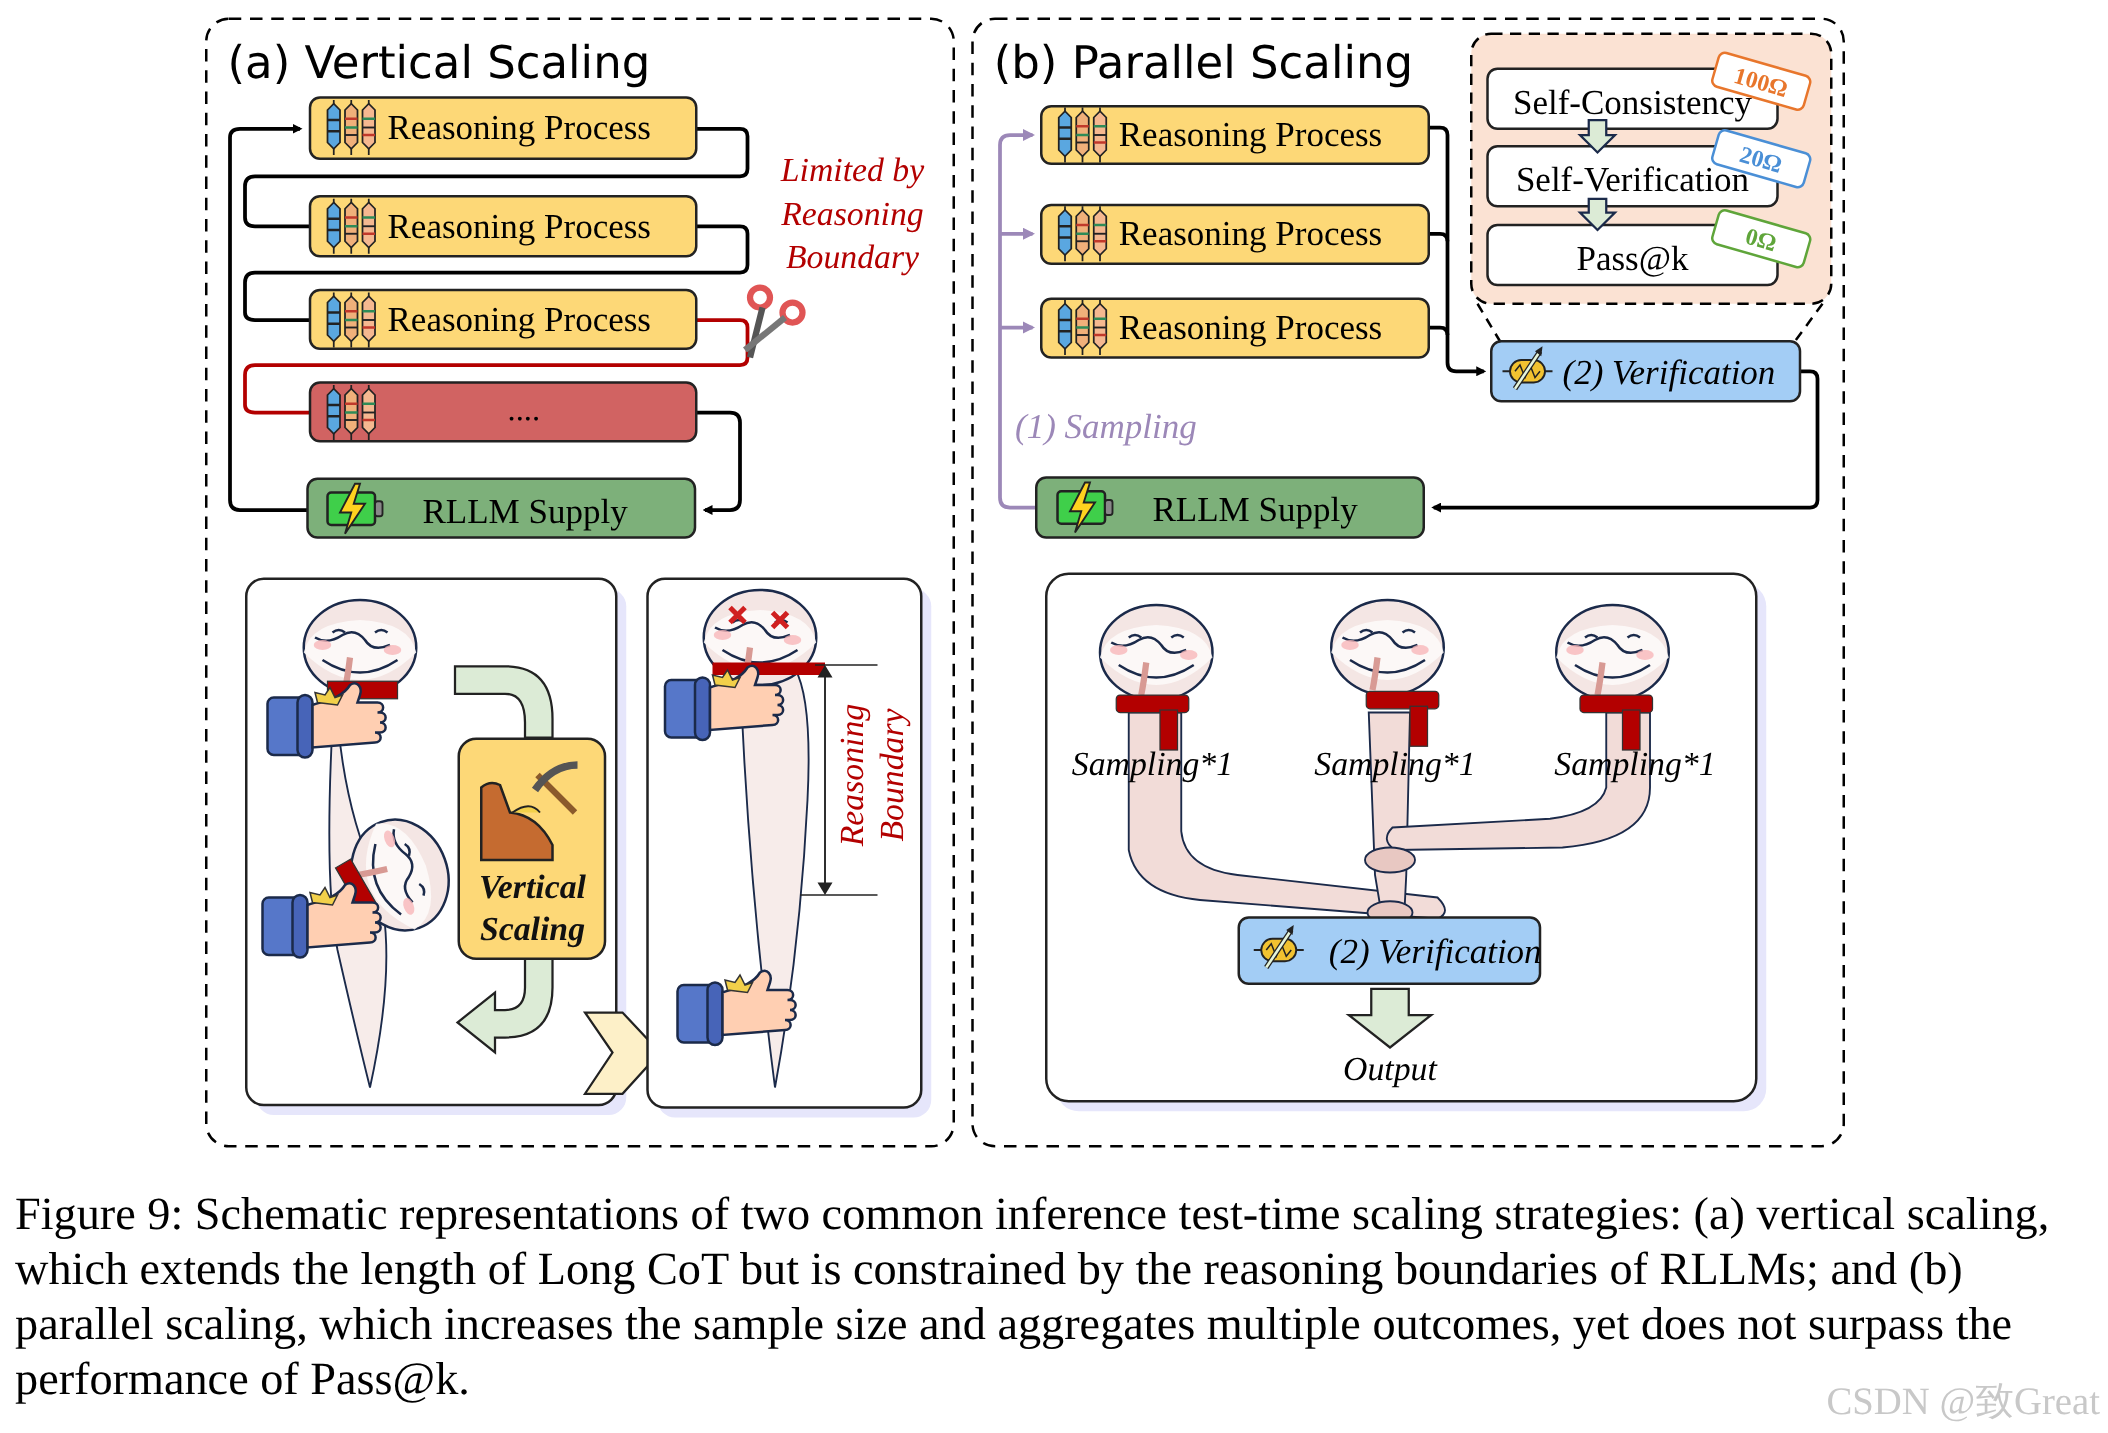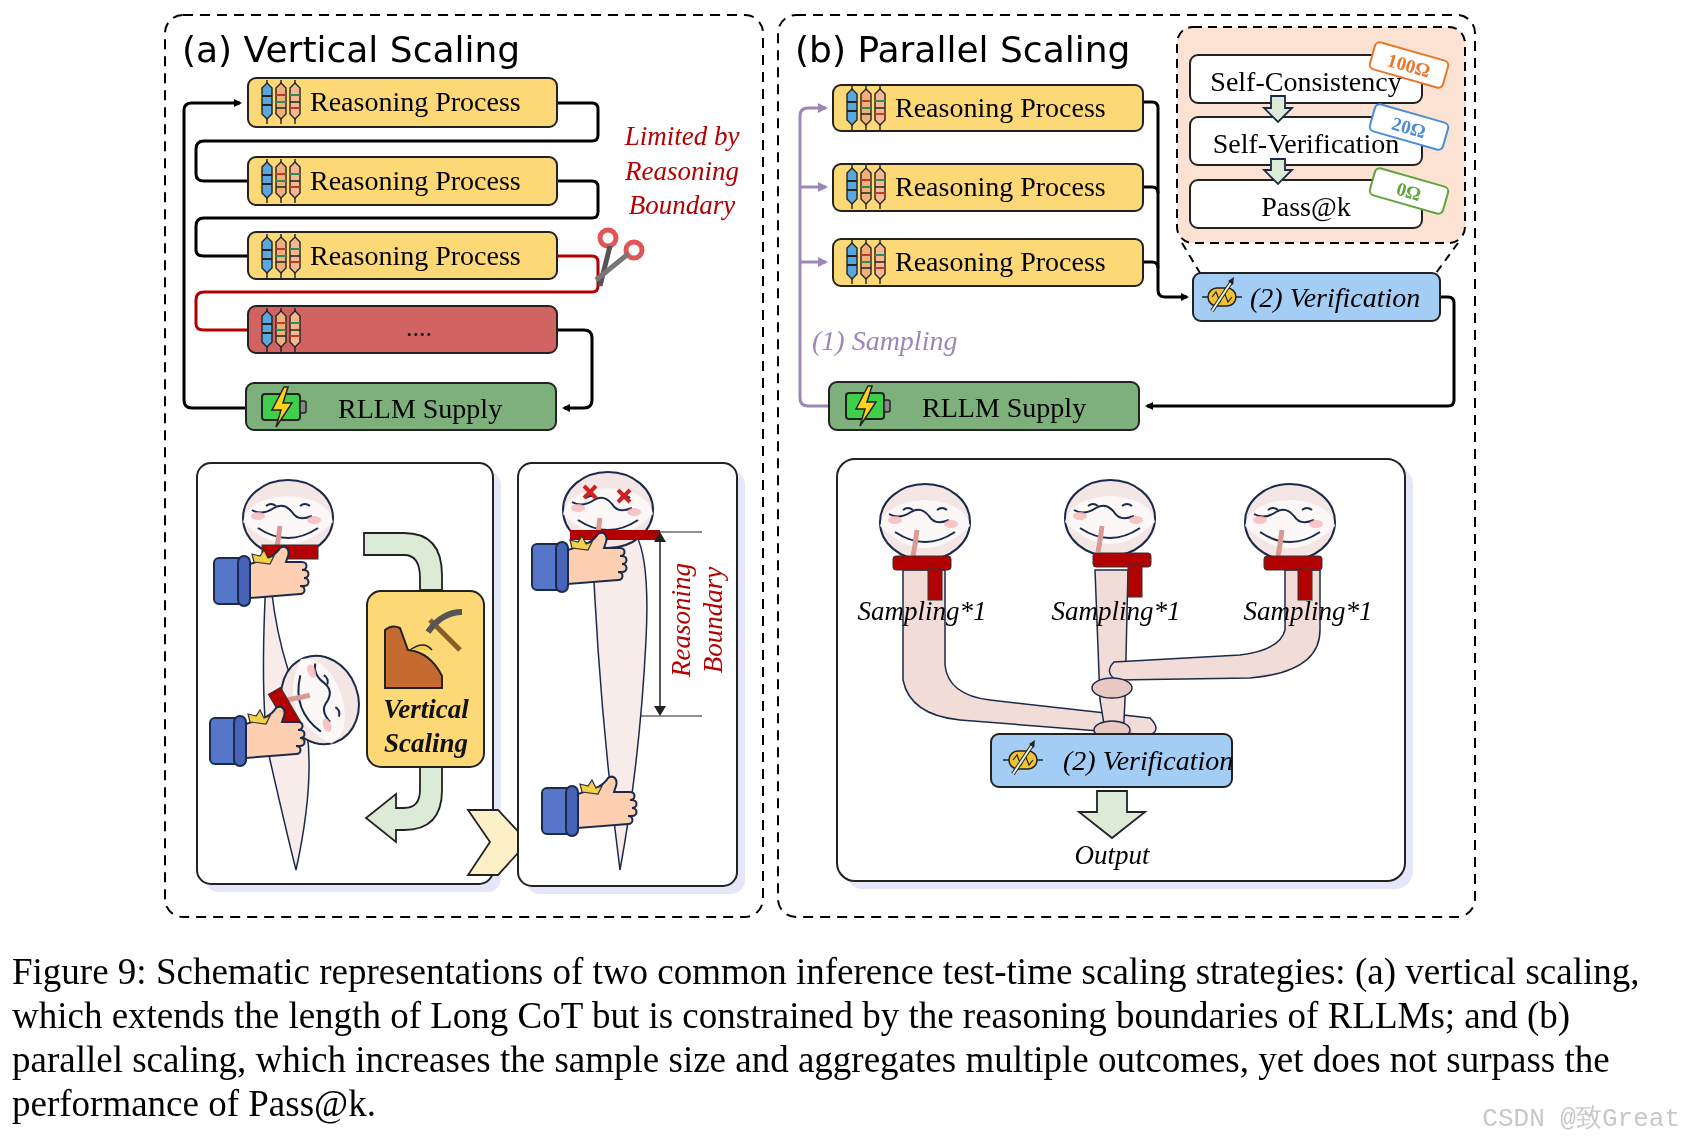--- a/index.html
+++ b/index.html
@@ -1,19 +1,19 @@
 <!DOCTYPE html>
 <html><head>
 <meta charset="utf-8">
 <style>
   html, body { margin:0; padding:0; background:#ffffff; }
   body { width:1686px; height:1146px; position:relative; overflow:hidden; font-family:"Liberation Serif", serif; }
   #fig { position:absolute; left:0; top:0; width:1686px; height:940px; }
   .caption { position:absolute; left:12px; top:950px; width:1660px; font-family:Liberation Serif, serif; font-size:37px; line-height:44px; color:#000; }
-  .watermark { position:absolute; right:6px; top:1100px; font-family:Liberation Mono, monospace; font-size:26px; color:#c8c8c8; }
+  .watermark { position:absolute; right:6px; top:1100px; font-family:Liberation Serif, serif; font-size:31px; color:#c8c8c8; }
 </style>
 </head>
 <body>
 
 <svg id="fig" viewBox="0 0 1686 940" xmlns="http://www.w3.org/2000/svg">
   <defs>
     <marker id="arrBlack" markerWidth="8" markerHeight="8" refX="6" refY="4" orient="auto" markerUnits="userSpaceOnUse">
       <path d="M0,0 L8,4 L0,8 Z" fill="#000"></path>
     </marker>
     <marker id="arrPurple" markerWidth="10" markerHeight="10" refX="8" refY="5" orient="auto" markerUnits="userSpaceOnUse">

